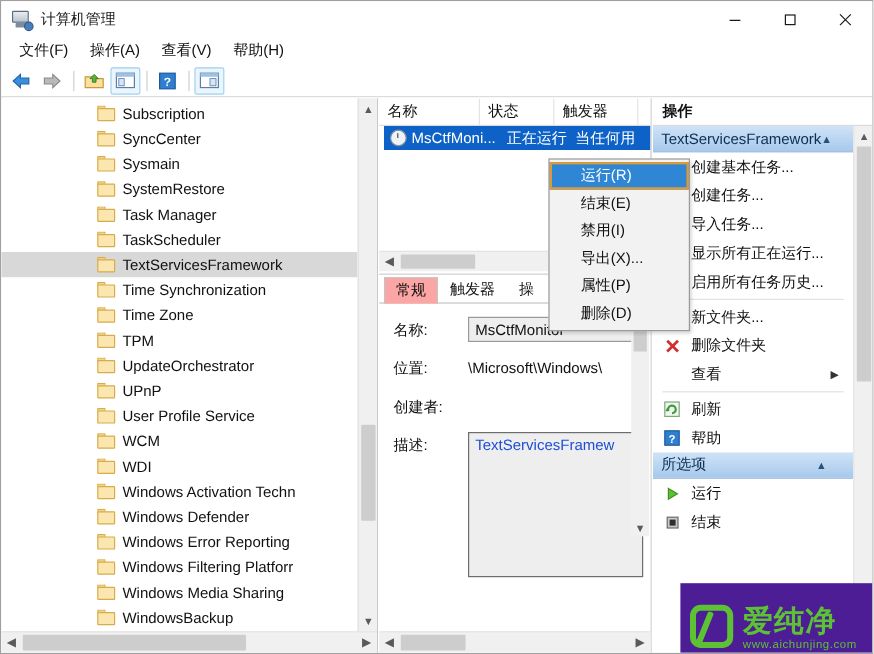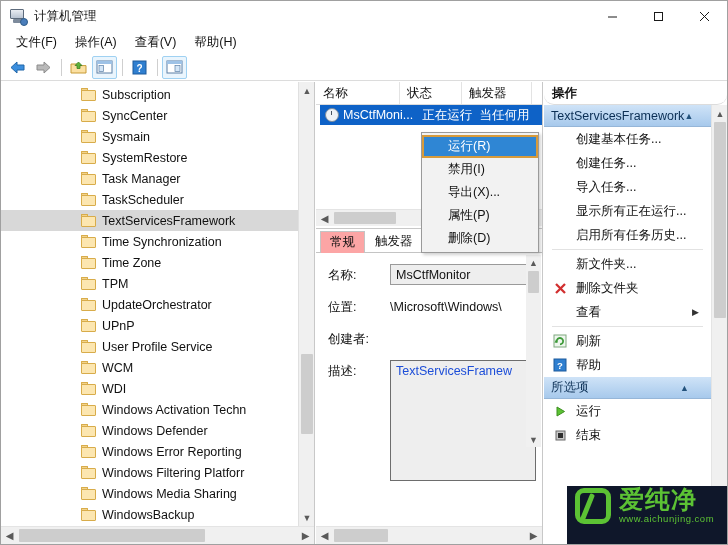--- a/index.html
+++ b/index.html
@@ -239,21 +239,21 @@
   }
 
   
   .actionspane {
     position: absolute; left: 543px; top: 0; width: 183px; height: 462px;
     background: #ffffff; overflow: hidden;
   }
   .actions-title {
     height: 23px; display: flex; align-items: center; padding-left: 8px;
     font-size: 12.5px; font-weight: bold; color: #111;
-    border-bottom: 1px solid #dcdcdc; background: #fff; border-radius: 10px;
+    border-bottom: 1px solid #dcdcdc; background: #fff;
   }
   .act-section {
     height: 22px; display: flex; align-items: center;
     padding-left: 7px; font-size: 12.5px; color: #0b2f55;
     background: linear-gradient(#cfe3f7, #a7c9ec);
     border-bottom: 1px solid #96b6d8;
     white-space: nowrap;
   }
   .act-section .caret {
     margin-left: auto; margin-right: 22px; font-size: 9px; color: #23527c;
@@ -273,38 +273,38 @@
     position: absolute; right: 0; top: 23px; width: 16px; bottom: 0;
     background: #f0f0f0; border-left: 1px solid #e4e4e4;
   }
   .actions-vscroll .thumb {
     position: absolute; left: 2px; top: 17px; width: 12px; height: 196px;
     background: #cdcdcd; border-radius: 1px;
   }
 
   
   .ctxmenu {
-    position: absolute; left: 420px; top: 131px; width: 118px;
+    position: absolute; left: 456px; top: 131px; width: 118px;
     background: #f2f2f2; border: 1px solid #9a9a9a;
     box-shadow: 2px 2px 3px rgba(0,0,0,.18);
     z-index: 60; padding: 2px 0;
   }
   .ctx-item {
     height: 23px; display: flex; align-items: center;
     padding-left: 26px; font-size: 12.5px; color: #111; white-space: nowrap;
   }
   .ctx-item.hl {
     background: #2f86d4; color: #ffffff;
     outline: 2px solid #d79b3c; outline-offset: -2px;
   }
 
   
   .watermark {
     position: absolute; right: 0; bottom: 0; width: 160px; height: 58px;
-    background: #0f172a; display: flex; align-items: flex-start;
+    background: #4c1d95; display: flex; align-items: flex-end;
     z-index: 80; padding-left: 6px;
   }
   .wm-logo {
     width: 42px; height: 42px; flex: none; position: relative; margin-right: 4px;
   }
   .wm-logo .sq {
     position: absolute; left: 2px; top: 2px; width: 36px; height: 36px;
     border: 5px solid #5cc234; border-radius: 9px;
   }
   .wm-logo .slash {
@@ -712,20 +712,21 @@
       <div class="actions-vscroll">
         <div style="position:absolute;left:0;top:0;width:16px;height:17px;display:flex;align-items:center;justify-content:center;color:#5a5a5a;font-size:9px;">▲</div>
         <div class="thumb"></div>
       </div>
     </div>
 
   </div>
 
   <div class="ctxmenu" id="ctxmenu">
       <div class="ctx-item hl">运行(R)</div>
+      <div class="ctx-item">结束(E)</div>
       <div class="ctx-item">禁用(I)</div>
       <div class="ctx-item">导出(X)...</div>
       <div class="ctx-item">属性(P)</div>
       <div class="ctx-item">删除(D)</div>
     </div>
 
   <div class="watermark">
     <div class="wm-logo">
       <div class="sq"></div>
         <div class="slash"></div>

